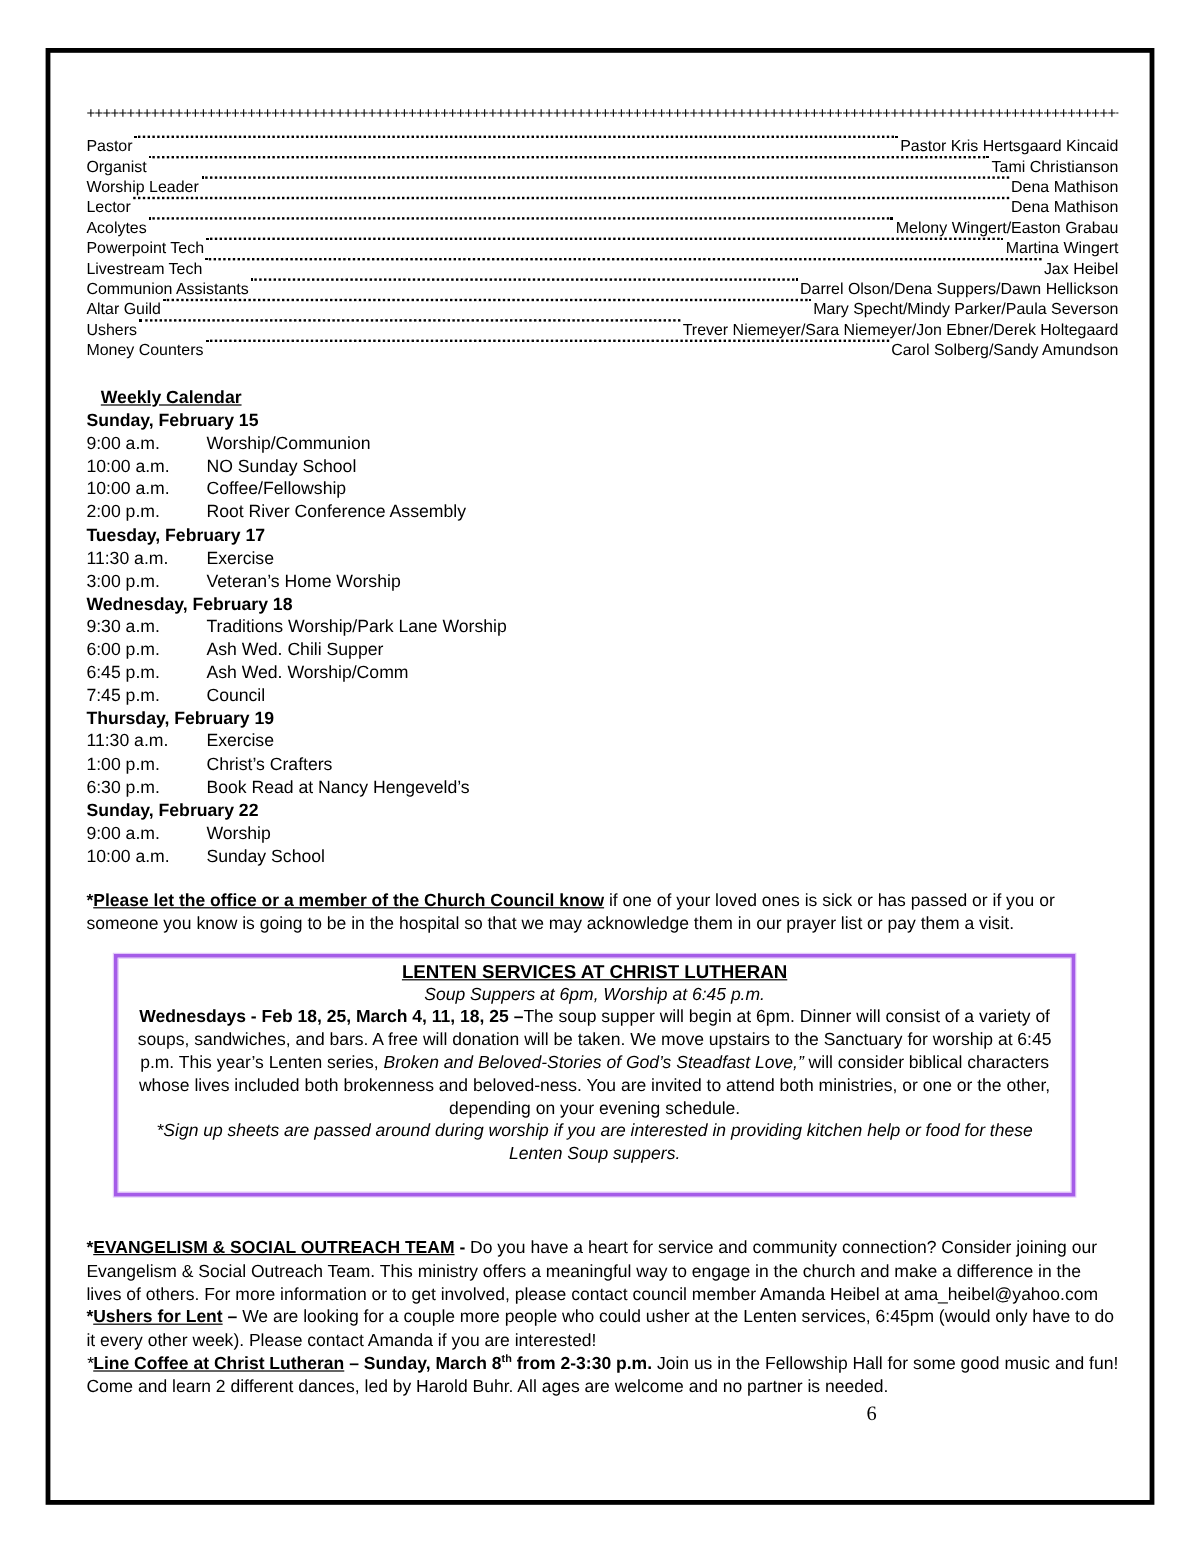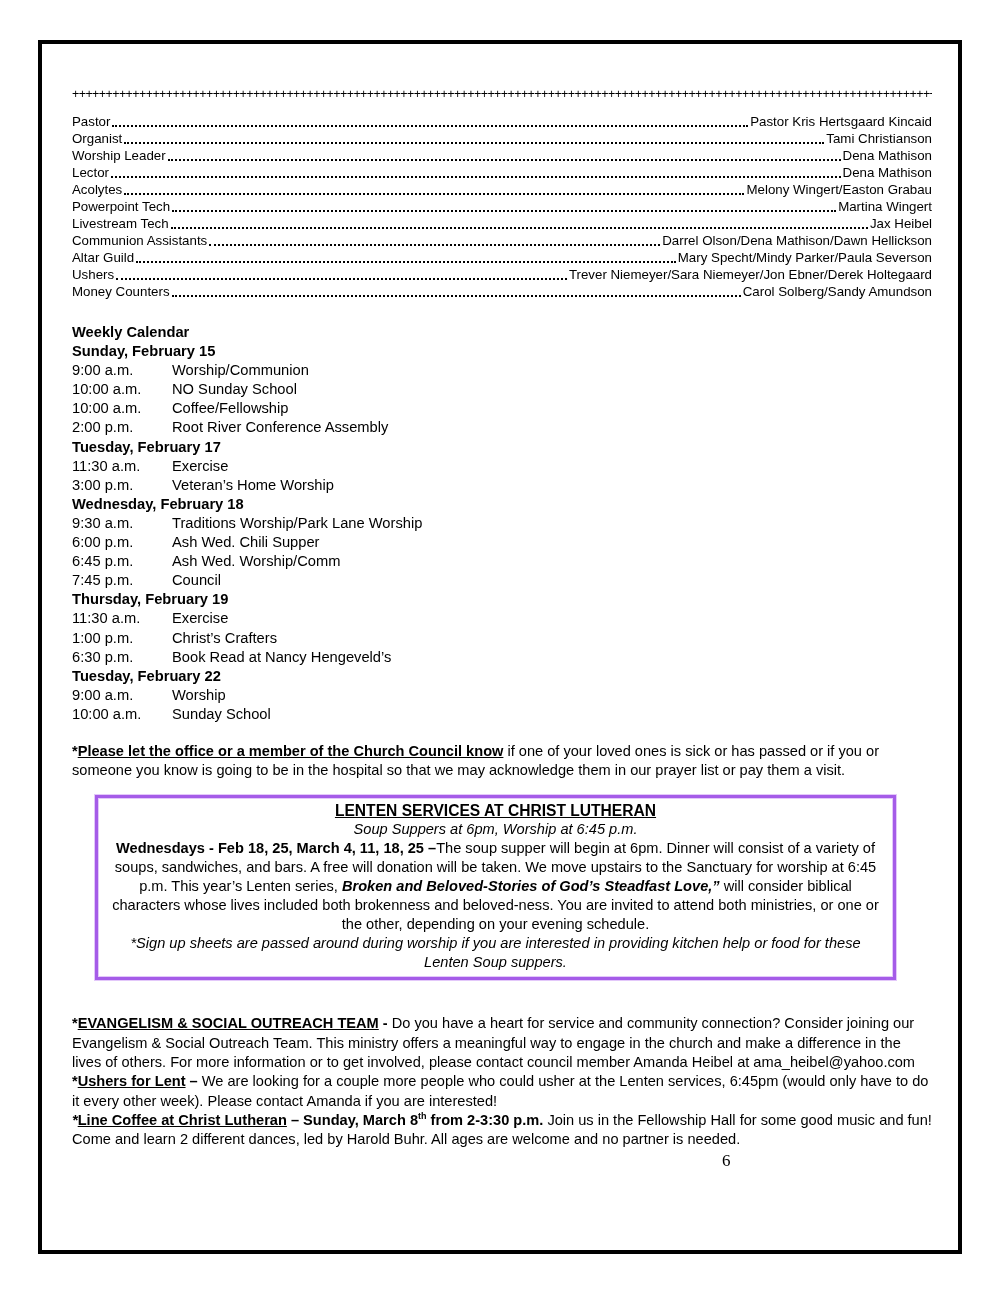--- a/index.html
+++ b/index.html
@@ -11,36 +11,36 @@
   }
   .frame{
     position:absolute;left:38px;top:40px;width:924px;height:1214px;
     border:4px solid #000;padding:42px 26px 0 30px;overflow:hidden;background:#fff;
   }
   .divider{
     font-size:12.5px;letter-spacing:-0.6px;white-space:nowrap;overflow:hidden;
     height:17px;line-height:17px;
   }
   .staff{margin-top:10px;font-size:13.3px;line-height:17px;}
-  .srow{display:flex;align-items:flex-end;white-space:nowrap;}
+  .srow{display:flex;align-items:flex-start;white-space:nowrap;}
   .srow .leader{flex:1 1 0;min-width:6px;border-bottom:2px dotted #000;margin:0 2px 3px 2px;}
   .calendar{margin-top:23px;font-size:14.7px;line-height:19.1px;}
-  .cal-title{font-weight:bold;}
+  .cal-title{font-weight:bold;text-decoration:underline;margin-left:12px;}
   .day-h{font-weight:bold;}
   .ev{display:flex;}
   .ev-t{width:100px;flex:none;}
   .notice{margin-top:18px;font-size:14.6px;line-height:19.3px;}
   .b{font-weight:bold;}
   .bu{font-weight:bold;text-decoration:underline;}
-  .bi{font-weight:bold;font-style:italic;}
+  .bi{font-weight:normal;font-style:italic;}
   .i{font-style:italic;}
   .lenten{
     margin:14px 36px 0 23px;border:3px solid #a55ce8;
     box-shadow:0 0 0 1px #e3c8fa, inset 0 0 0 1px #e3c8fa;
-    padding:3px 12px 5px 12px;text-align:center;font-size:14.6px;line-height:19.1px;
+    padding:3px 12px 22px 12px;text-align:center;font-size:14.6px;line-height:19.1px;
   }
   .lenten .title{font-size:15.6px;font-weight:bold;text-decoration:underline;}
   .ann{font-size:14.6px;line-height:19.3px;}
   .ann-block{margin-top:34px;}
   .pagenum{font-family:"Liberation Serif",serif;font-size:17px;padding-left:650px;margin-top:2px;}
   sup{font-size:0.62em;vertical-align:super;line-height:0;}
 </style>
 </head>
 <body>
 
@@ -81,21 +81,21 @@
         <span>Martina Wingert</span>
       </div>
       <div class="srow">
         <span>Livestream Tech</span>
         <span class="leader"></span>
         <span>Jax Heibel</span>
       </div>
       <div class="srow">
         <span>Communion Assistants</span>
         <span class="leader"></span>
-        <span>Darrel Olson/Dena Mathison/Dawn Hellickson</span>
+        <span>Darrel Olson/Dena Suppers/Dawn Hellickson</span>
       </div>
       <div class="srow">
         <span>Altar Guild</span>
         <span class="leader"></span>
         <span>Mary Specht/Mindy Parker/Paula Severson</span>
       </div>
       <div class="srow">
         <span>Ushers</span>
         <span class="leader"></span>
         <span>Trever Niemeyer/Sara Niemeyer/Jon Ebner/Derek Holtegaard</span>
@@ -181,21 +181,21 @@
                 <span class="ev-t">1:00 p.m.</span>
                 <span class="ev-a">Christ’s Crafters</span>
               </div>
             <div class="ev">
                 <span class="ev-t">6:30 p.m.</span>
                 <span class="ev-a">Book Read at Nancy Hengeveld’s</span>
               </div>
           </div>
         </div>
         <div>
-          <div class="day-h">Tuesday, February 22</div>
+          <div class="day-h">Sunday, February 22</div>
           <div>
 
           <div class="ev">
                 <span class="ev-t">9:00 a.m.</span>
                 <span class="ev-a">Worship</span>
               </div>
             <div class="ev">
                 <span class="ev-t">10:00 a.m.</span>
                 <span class="ev-a">Sunday School</span>
               </div>

